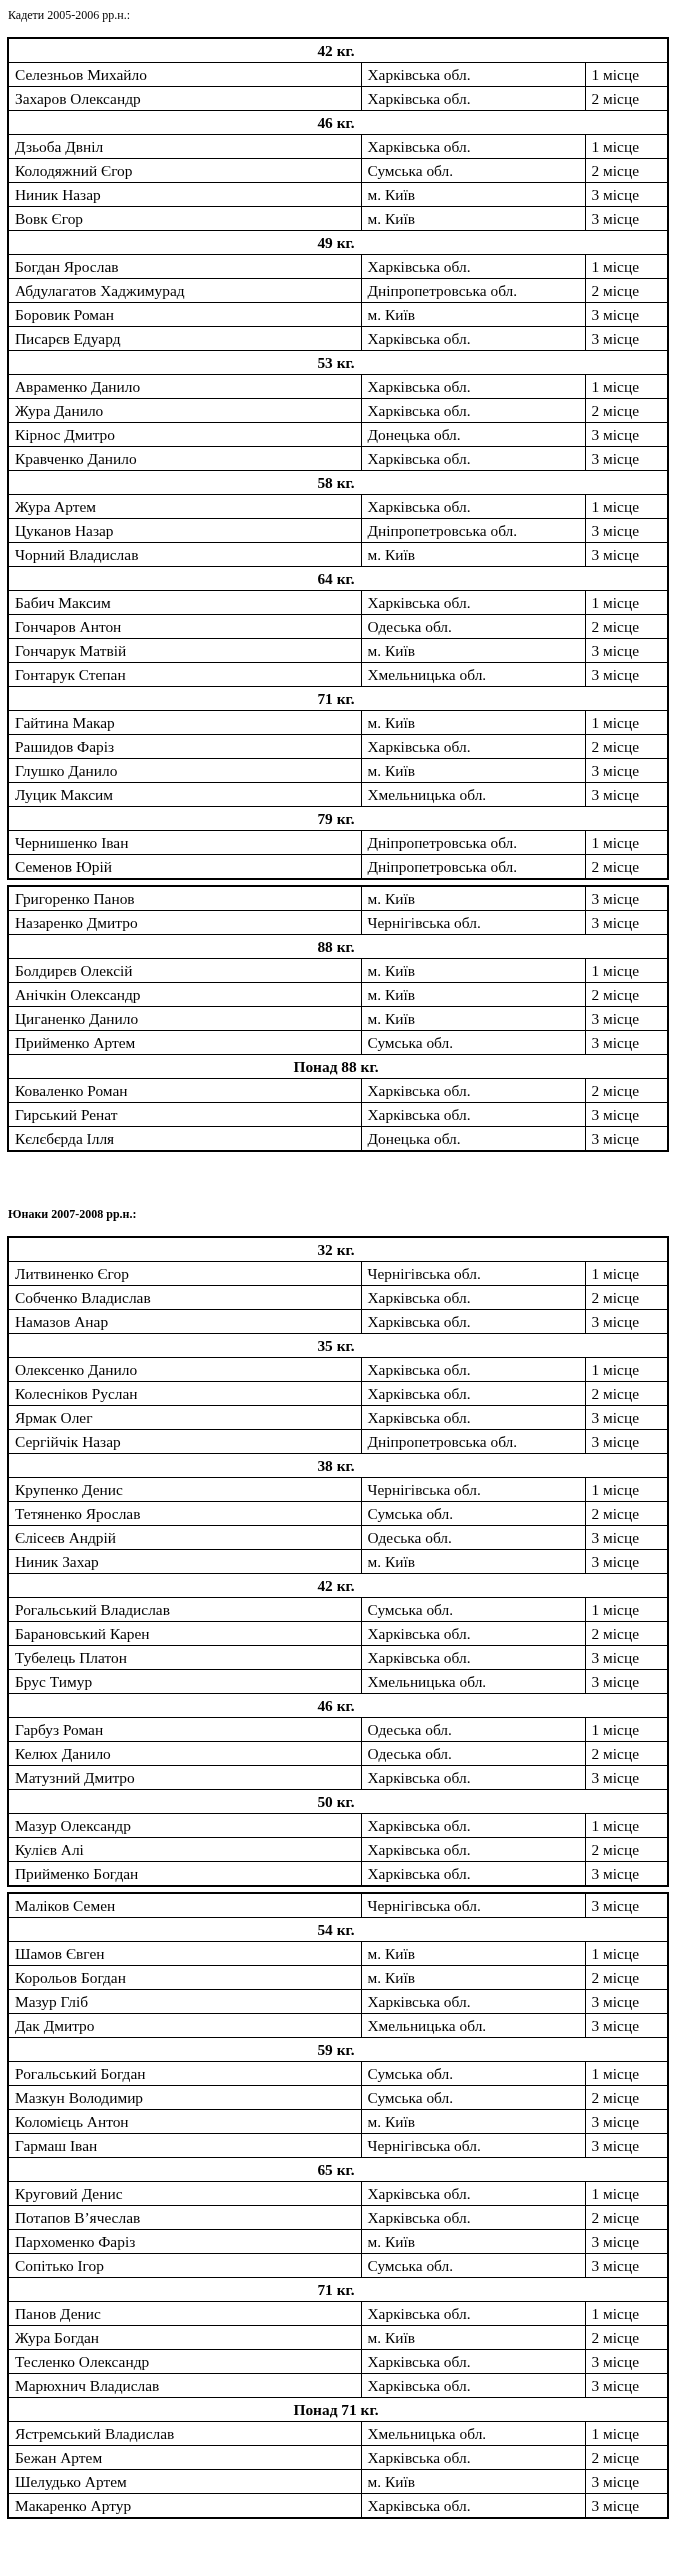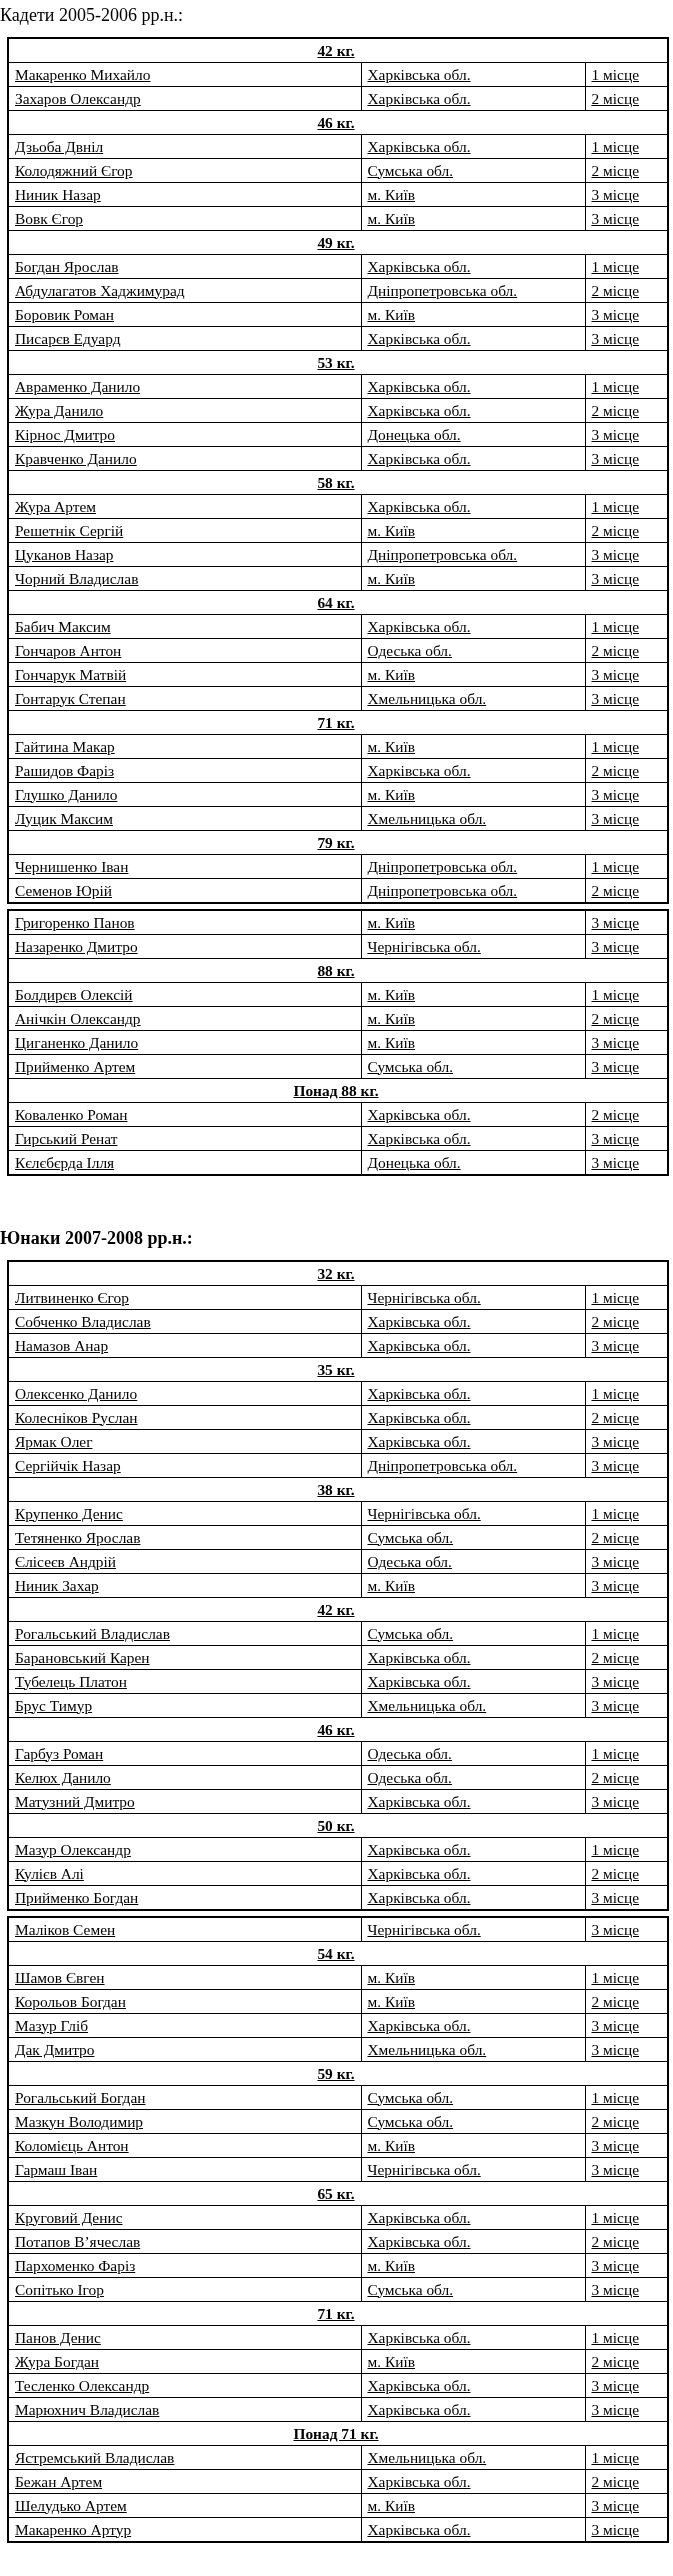--- a/index.html
+++ b/index.html
@@ -10,35 +10,34 @@
   body {
     width: 674px;
     color: #000;
     font-family: "Liberation Serif", serif;
     -webkit-font-smoothing: antialiased;
   }
   .doc {
     width: 674px;
   }
   .section-title {
-    font-size: 18px;
+    font-size: 12px;
     line-height: 20px;
-    margin: 5px 0 12px 0;
+    margin: 5px 0 12px 8px;
   }
   .section + .section .section-title {
     margin-top: 52px;
     font-weight: bold;
   }
   table.results {
     border-collapse: collapse;
     table-layout: fixed;
     width: 660px;
     margin-left: 7px;
     border: 2px solid #000;
-    text-decoration: underline;
   }
   table.results + table.results {
     margin-top: 5px;
   }
   table.results td {
     border: 1px solid #000;
     font-size: 15.4px;
     line-height: 19px;
     height: 20px;
     padding: 1px 4px 2px 6px;
@@ -65,21 +64,21 @@
         <colgroup>
           <col class="c-name">
           <col class="c-region">
           <col class="c-place">
         </colgroup>
         <tbody>
           <tr>
             <td class="cat" colspan="3">42 кг.</td>
           </tr>
           <tr>
-            <td>Макаренко Михайло</td>
+            <td>Селезньов Михайло</td>
             <td>Харківська обл.</td>
             <td>1 місце</td>
           </tr>
           <tr>
             <td>Захаров Олександр</td>
             <td>Харківська обл.</td>
             <td>2 місце</td>
           </tr>
           <tr>
             <td class="cat" colspan="3">46 кг.</td>
@@ -150,25 +149,20 @@
             <td>Харківська обл.</td>
             <td>3 місце</td>
           </tr>
           <tr>
             <td class="cat" colspan="3">58 кг.</td>
           </tr>
           <tr>
             <td>Жура Артем</td>
             <td>Харківська обл.</td>
             <td>1 місце</td>
-          </tr>
-          <tr>
-            <td>Решетнік Сергій</td>
-            <td>м. Київ</td>
-            <td>2 місце</td>
           </tr>
           <tr>
             <td>Цуканов Назар</td>
             <td>Дніпропетровська обл.</td>
             <td>3 місце</td>
           </tr>
           <tr>
             <td>Чорний Владислав</td>
             <td>м. Київ</td>
             <td>3 місце</td>

